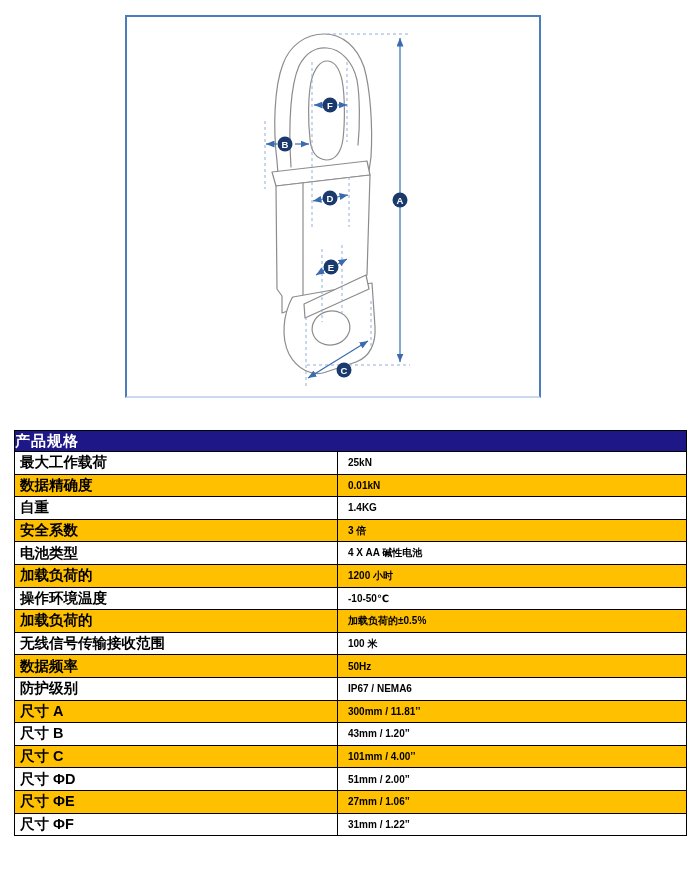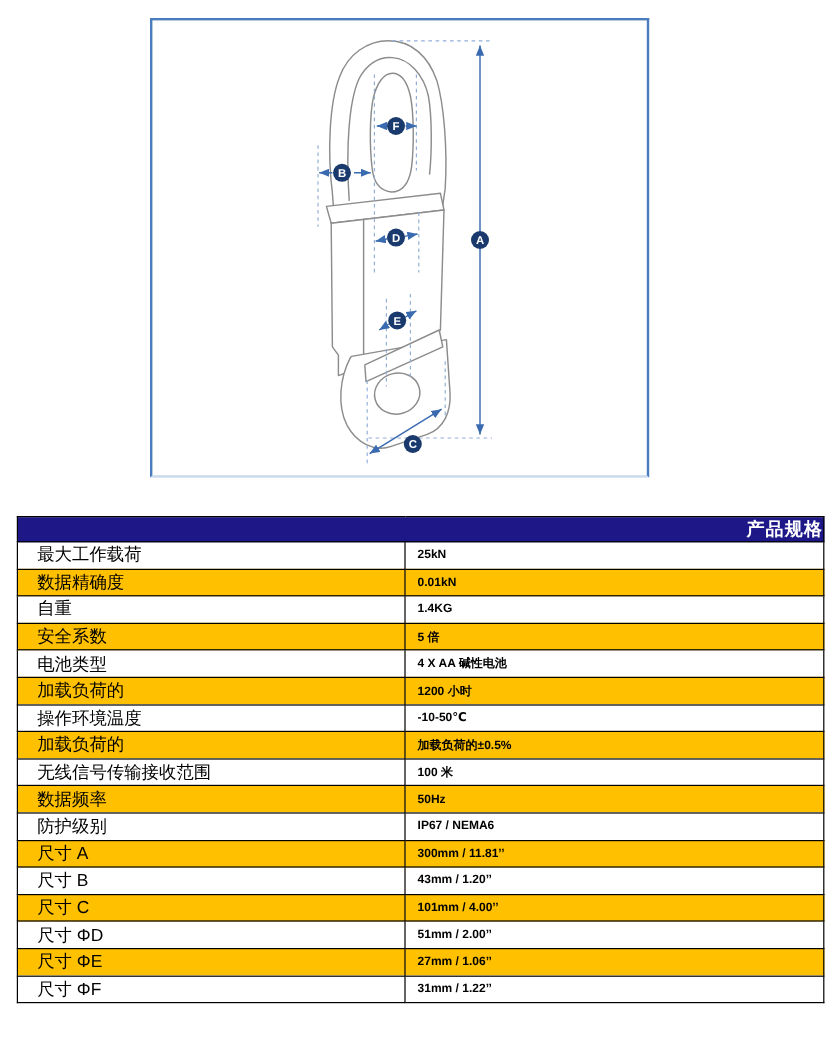--- a/index.html
+++ b/index.html
@@ -26,25 +26,25 @@
   .spec-table{
     position:absolute;left:14px;top:430px;width:672px;
     border-collapse:collapse;table-layout:fixed;
   }
   .spec-table th,.spec-table td{
     border:1px solid #000000;vertical-align:middle;
     padding:0;box-sizing:border-box;
   }
   .spec-table thead th{
     background:#1d1788;color:#ffffff;font-size:15px;font-weight:bold;
-    text-align:right;height:21px;letter-spacing:1px;
+    text-align:left;height:21px;letter-spacing:1px;
   }
   .spec-table tbody td{height:22.6px;font-size:10px;color:#000000;background:#ffffff;}
   .spec-table tbody tr:nth-child(even) td{background:#ffc000;}
-  .spec-table td.label{font-weight:normal;padding-left:16px;font-size:14.5px;}
+  .spec-table td.label{font-weight:bold;padding-left:5px;font-size:14.5px;}
   .spec-table td.value{font-weight:600;padding-left:10px;}
 </style>
 </head>
 <body>
 
 <div class="diagram-box">
   <svg viewBox="0 0 412 379">
     <defs>
       <marker id="ah" markerUnits="userSpaceOnUse" markerWidth="9" markerHeight="7" refX="8.5" refY="3.5" orient="auto-start-reverse">
         <path d="M0,0 L8.5,3.5 L0,7 Z" fill="#3a6bb0"></path>
@@ -137,21 +137,21 @@
       <tr>
         <td class="label">数据精确度</td>
         <td class="value">0.01kN</td>
       </tr>
       <tr>
         <td class="label">自重</td>
         <td class="value">1.4KG</td>
       </tr>
       <tr>
         <td class="label">安全系数</td>
-        <td class="value">5 倍</td>
+        <td class="value">3 倍</td>
       </tr>
       <tr>
         <td class="label">电池类型</td>
         <td class="value">4 X AA 碱性电池</td>
       </tr>
       <tr>
         <td class="label">加载负荷的</td>
         <td class="value">1200 小时</td>
       </tr>
       <tr>

